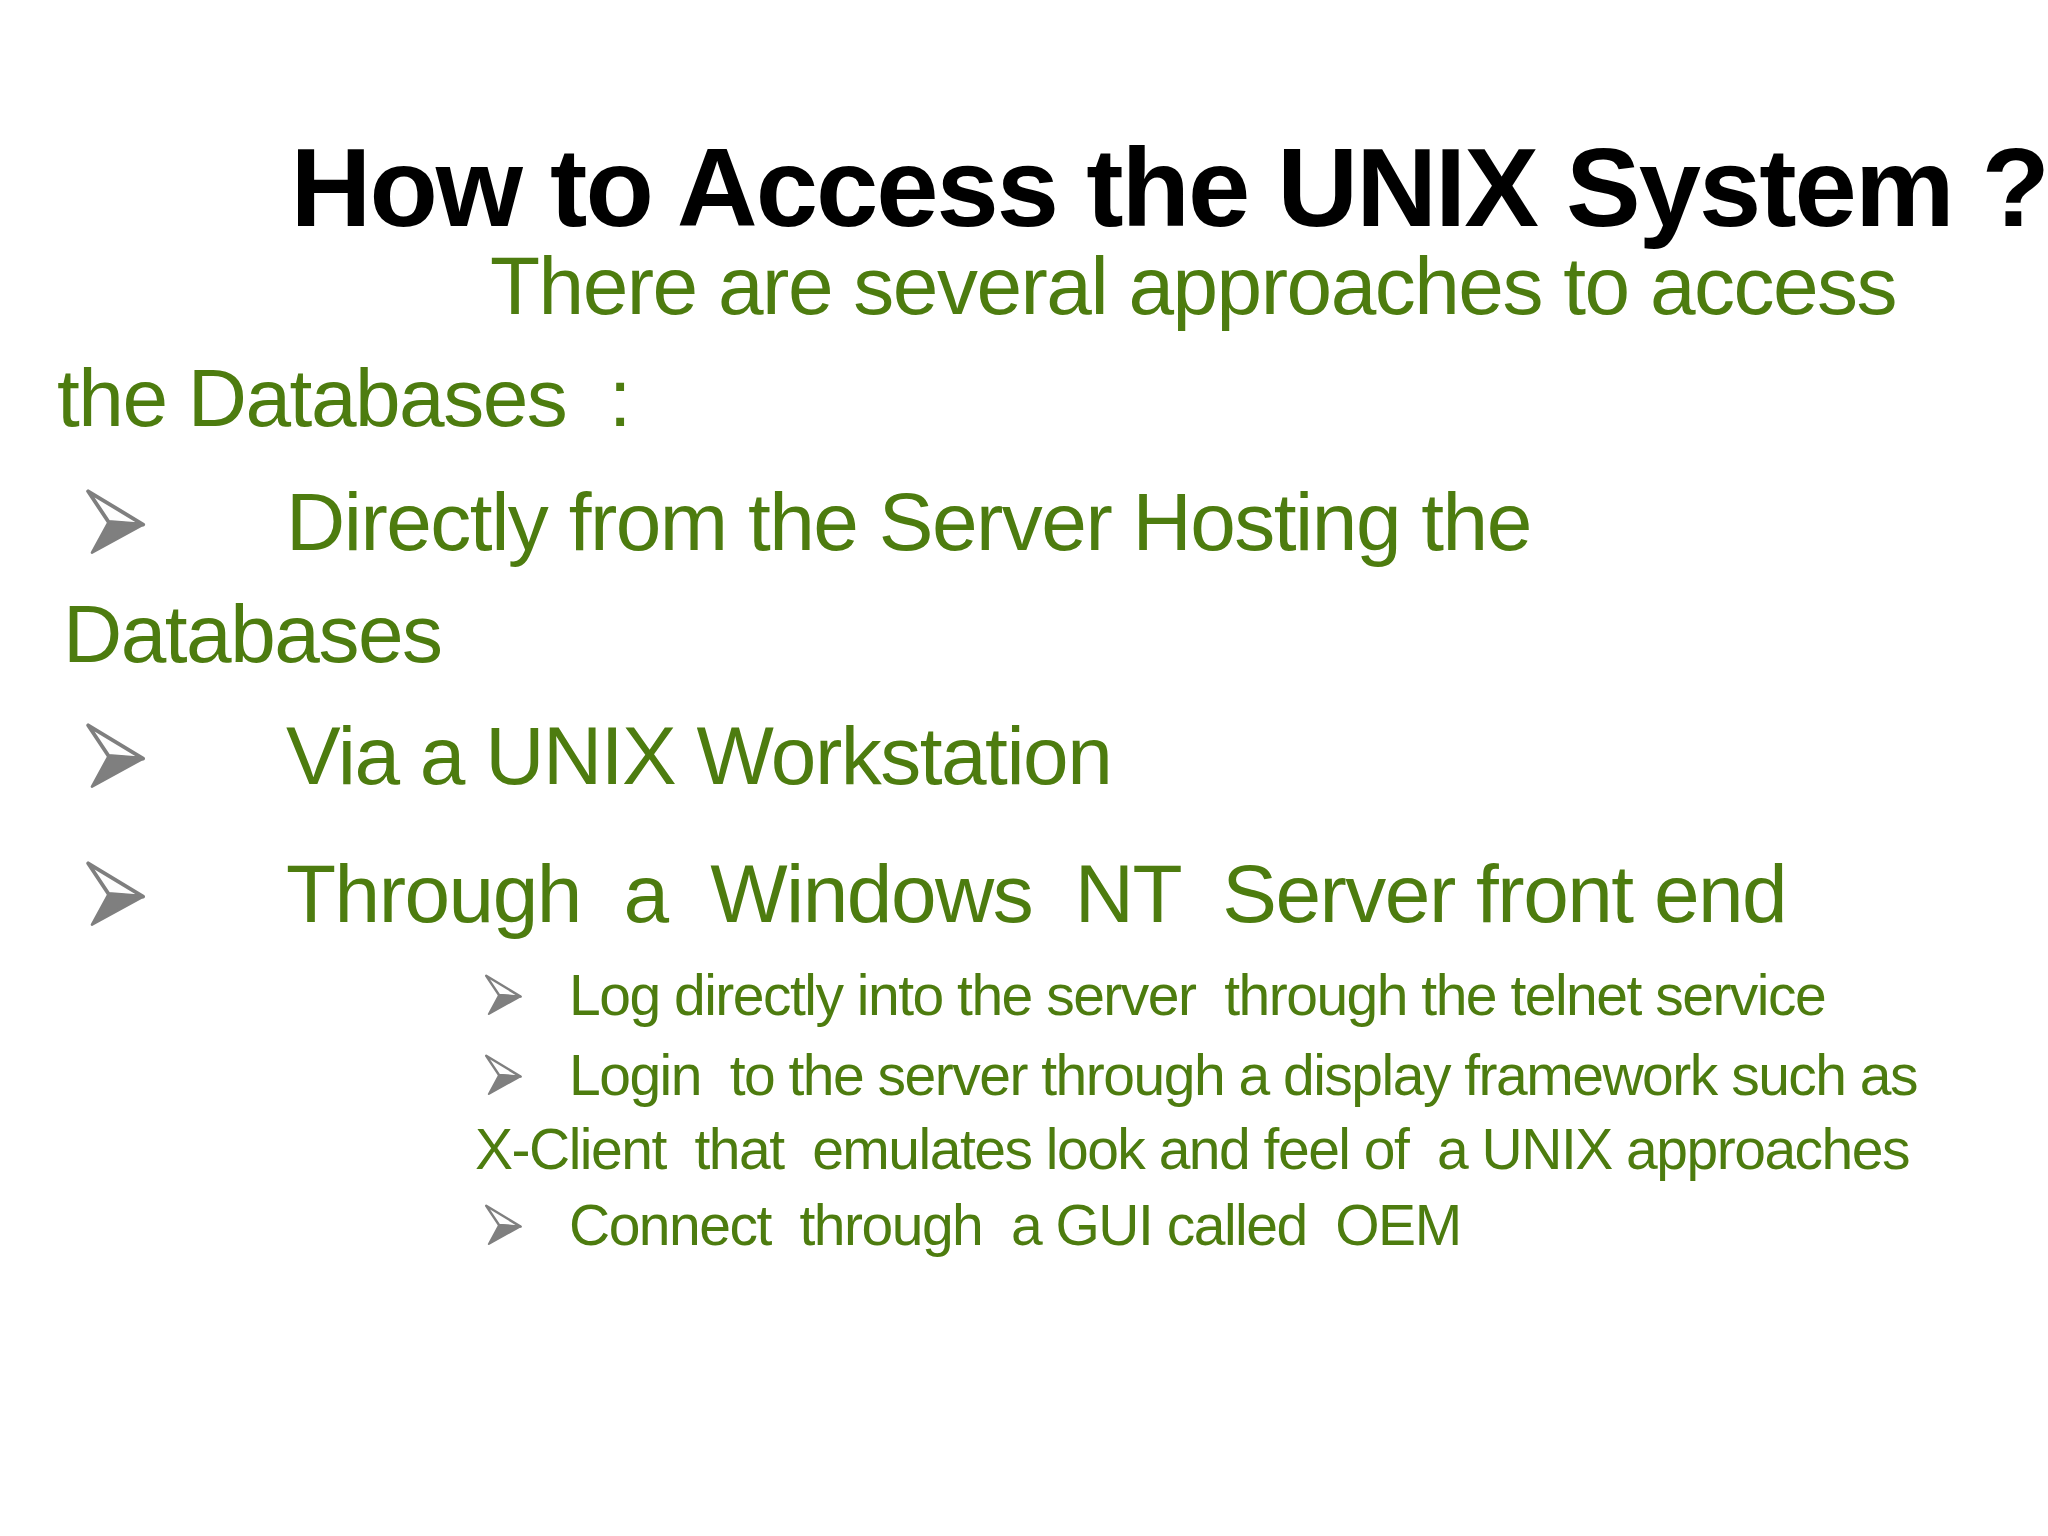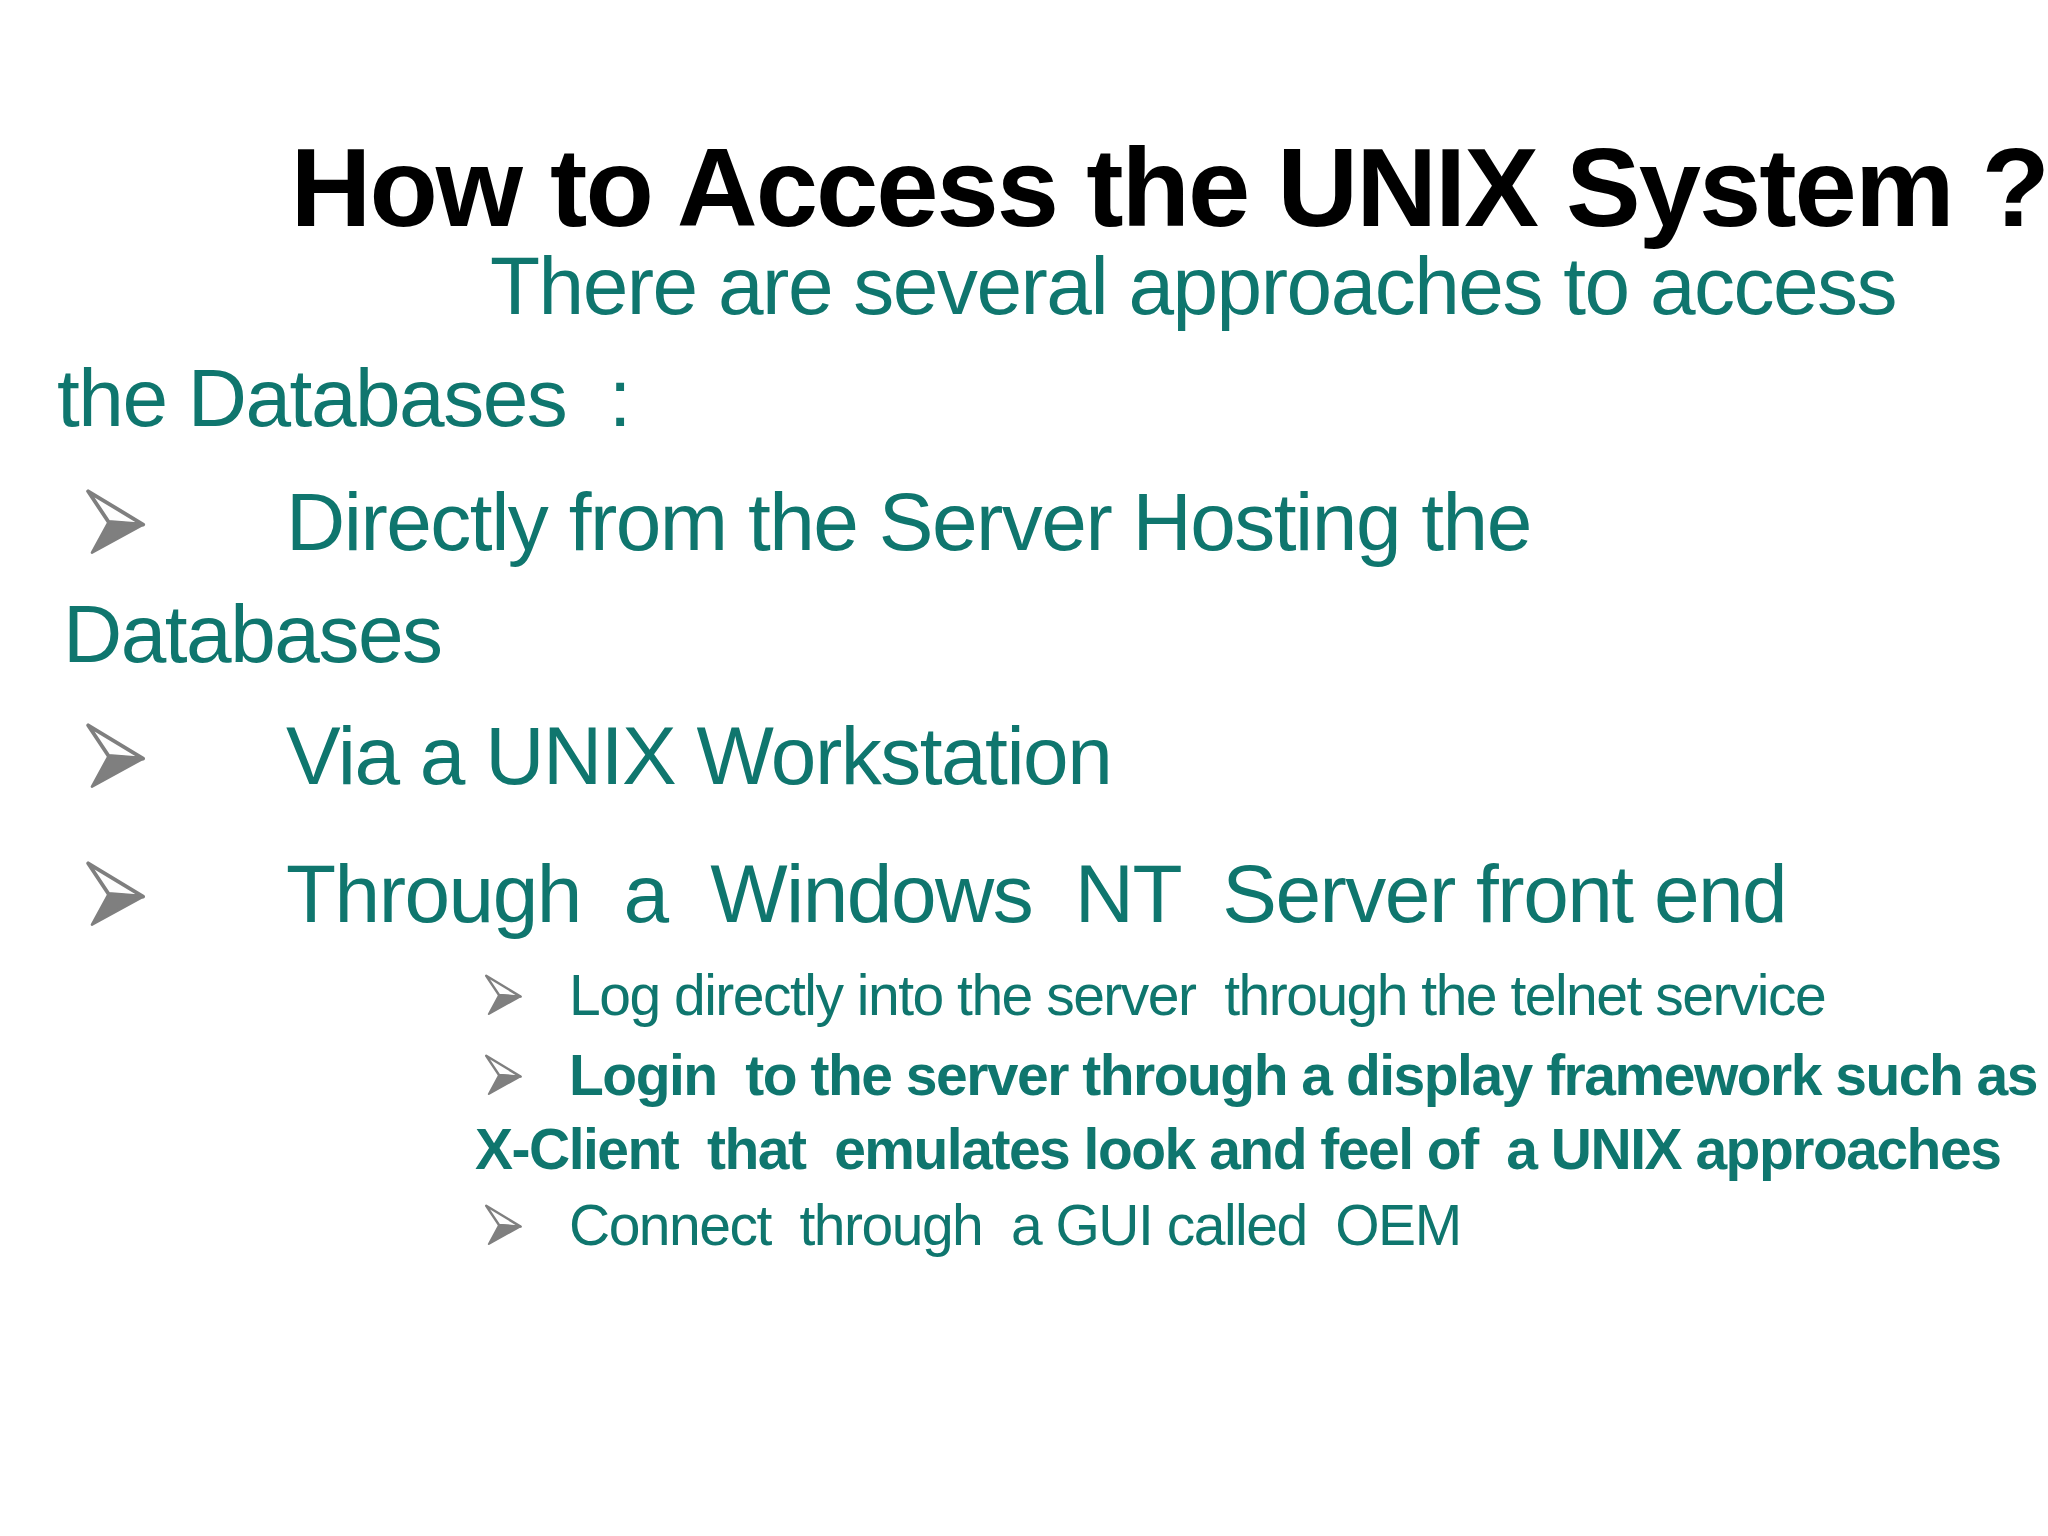--- a/index.html
+++ b/index.html
@@ -21,21 +21,21 @@
     right: 0;
     top: 48px;
     text-align: right;
     font-size: 112px;
     line-height: 130px;
     letter-spacing: -2px;
     color: #000000;
     white-space: pre;
   }
   .body-text {
-    color: #0f766e;
+    color: #4d7c0f;
     letter-spacing: -1.5px;
   }
   .line { white-space: pre; }
   .intro {
     position: absolute;
     left: 57px;
     top: 230px;
     font-size: 82px;
     line-height: 112px;
   }
@@ -60,21 +60,21 @@
     flex: 0 0 auto;
   }
   .chev svg, .chev-sm svg { width: 100%; height: 100%; display: block; }
   .sub {
     position: absolute;
     left: 475px;
     font-size: 57px;
     line-height: 74px;
   }
   .sub.s1 { top: 958px; }
-  .sub.s2 { top: 1038px; font-weight: bold; }
+  .sub.s2 { top: 1038px; }
   .sub.s3 { top: 1188px; }
   .chev-sm {
     width: 40px;
     height: 42px;
     margin: 0 46px 0 8px;
     flex: 0 0 auto;
   }
 </style>
 </head>
 <body>

